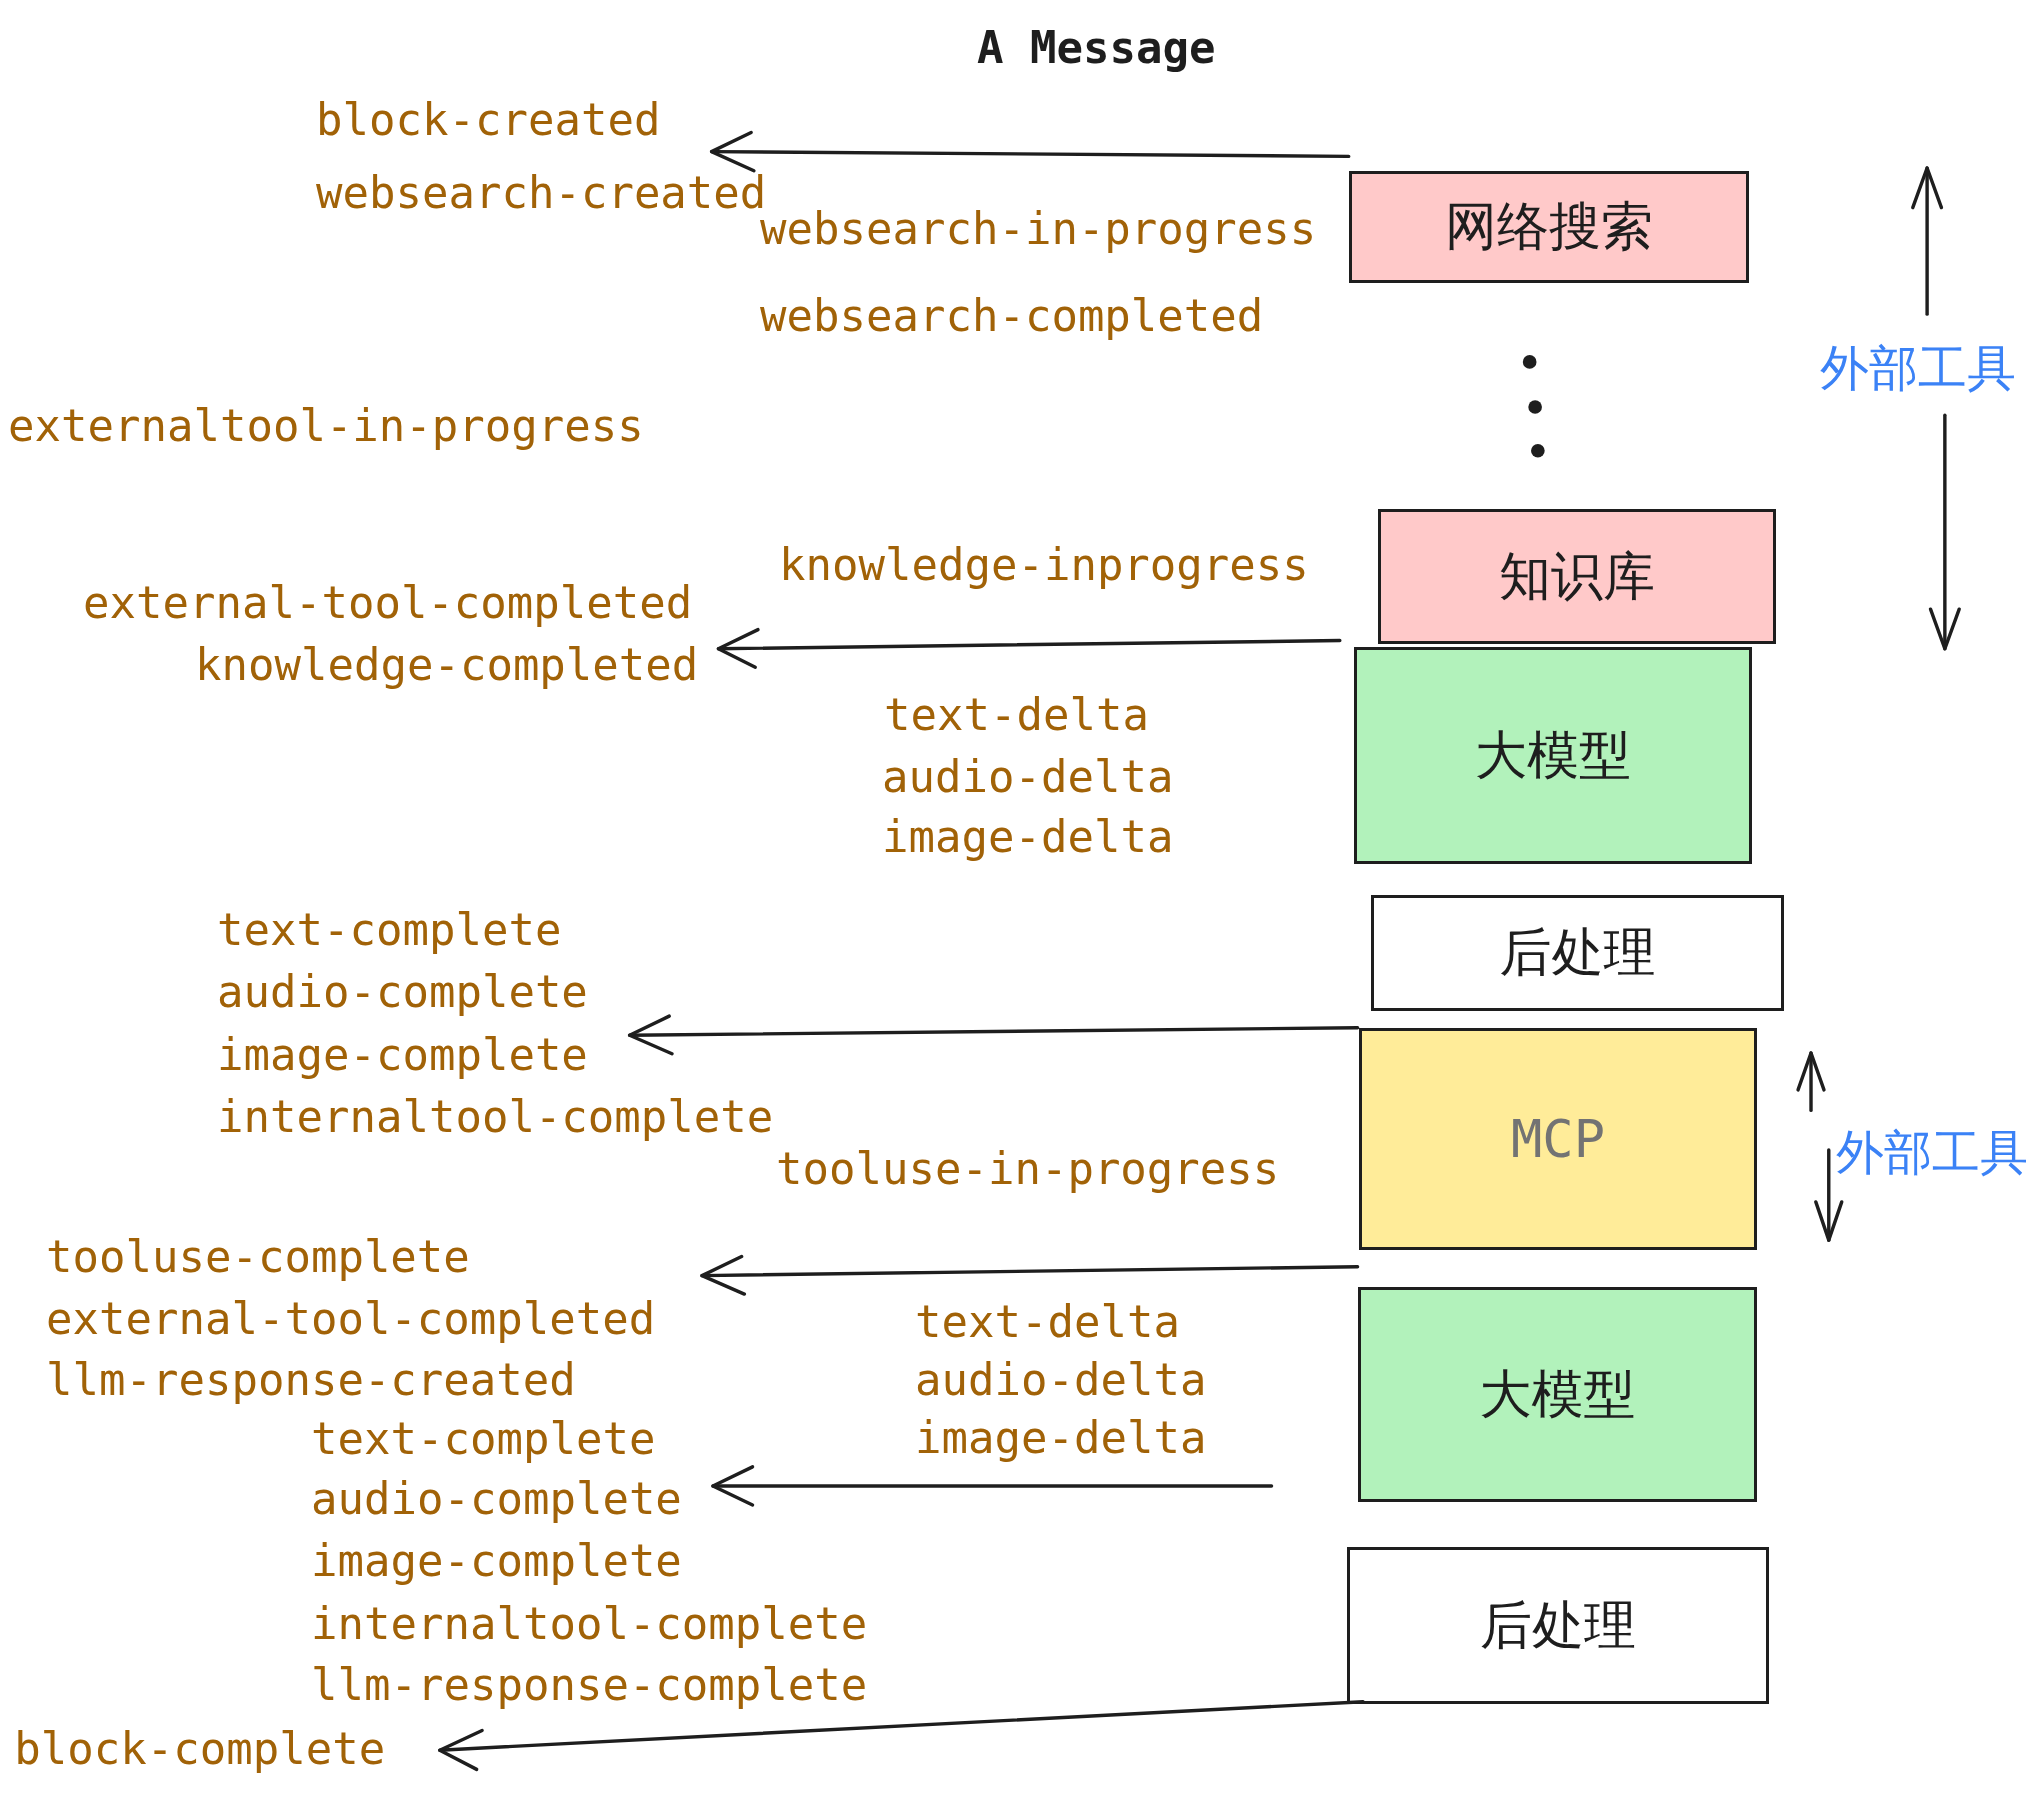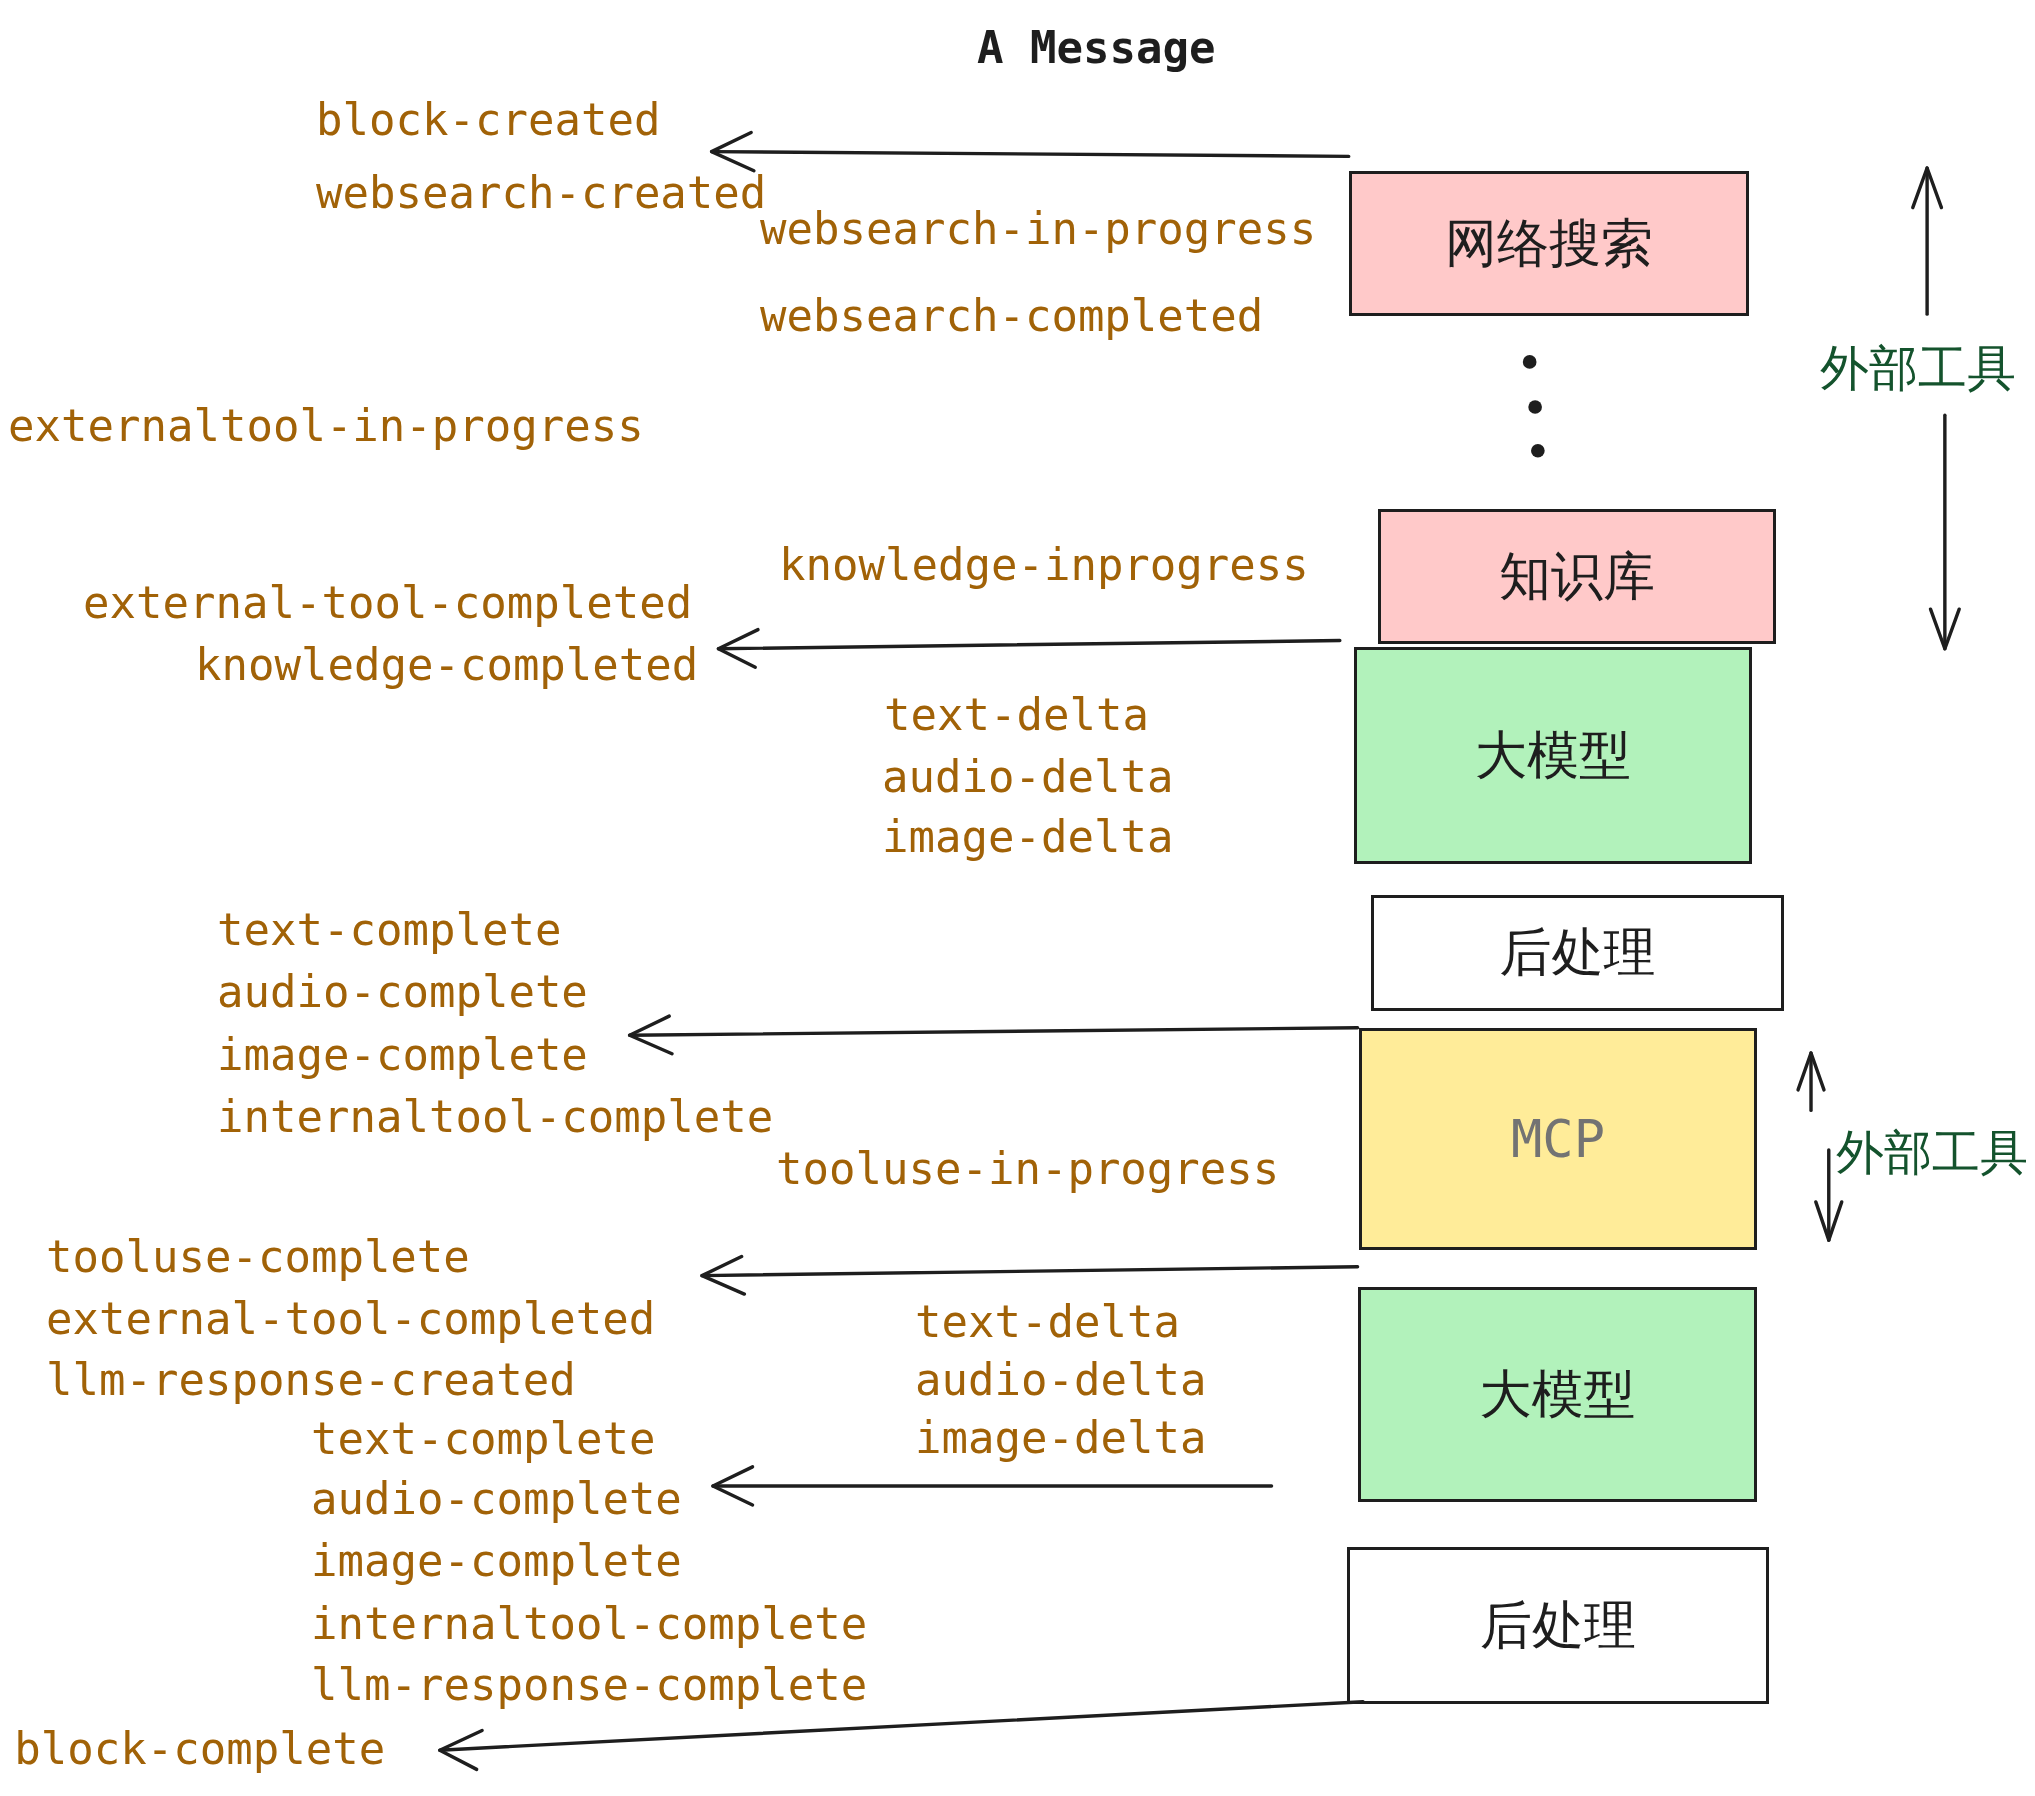--- a/index.html
+++ b/index.html
@@ -44,21 +44,21 @@
     font-family:"DejaVu Sans Mono","Liberation Mono",monospace;
     font-size:52px;
     font-weight:500;
     color:#737373;
   }
   .side-label{
     position:absolute;
     font-family:"Liberation Sans","DejaVu Sans",sans-serif;
     font-size:49px;
     white-space:nowrap;
-    color:#14532d;
+    color:#3b82f6;
   }
   svg.overlay{
     position:absolute;
     left:0;top:0;
     pointer-events:none;
   }
 </style>
 </head>
 <body>
 
@@ -93,21 +93,21 @@
   <div class="ev" style="left:915px;top:1356px;">audio-delta</div>
   <div class="ev" style="left:915px;top:1414px;">image-delta</div>
 
   <div class="ev" style="left:311px;top:1415px;">text-complete</div>
   <div class="ev" style="left:311px;top:1475px;">audio-complete</div>
   <div class="ev" style="left:311px;top:1537px;">image-complete</div>
   <div class="ev" style="left:311px;top:1600px;">internaltool-complete</div>
   <div class="ev" style="left:311px;top:1661px;">llm-response-complete</div>
   <div class="ev" style="left:14.3px;top:1725px;">block-complete</div>
 
-  <div class="box" style="left: 1349px; top: 171px; width: 400px; height: 145px; background-color: rgb(255, 201, 201);">
+  <div class="box" style="left: 1349px; top: 171px; width: 400px; height: 112px; background-color: rgb(255, 201, 201);">
     <span class="cjk">网络搜索</span>
   </div>
 
   <div class="box" style="left: 1378px; top: 509px; width: 398px; height: 135px; background-color: rgb(255, 201, 201);">
     <span class="cjk">知识库</span>
   </div>
 
   <div class="box" style="left: 1354px; top: 647px; width: 398px; height: 217px; background-color: rgb(178, 242, 187);">
     <span class="cjk">大模型</span>
   </div>

